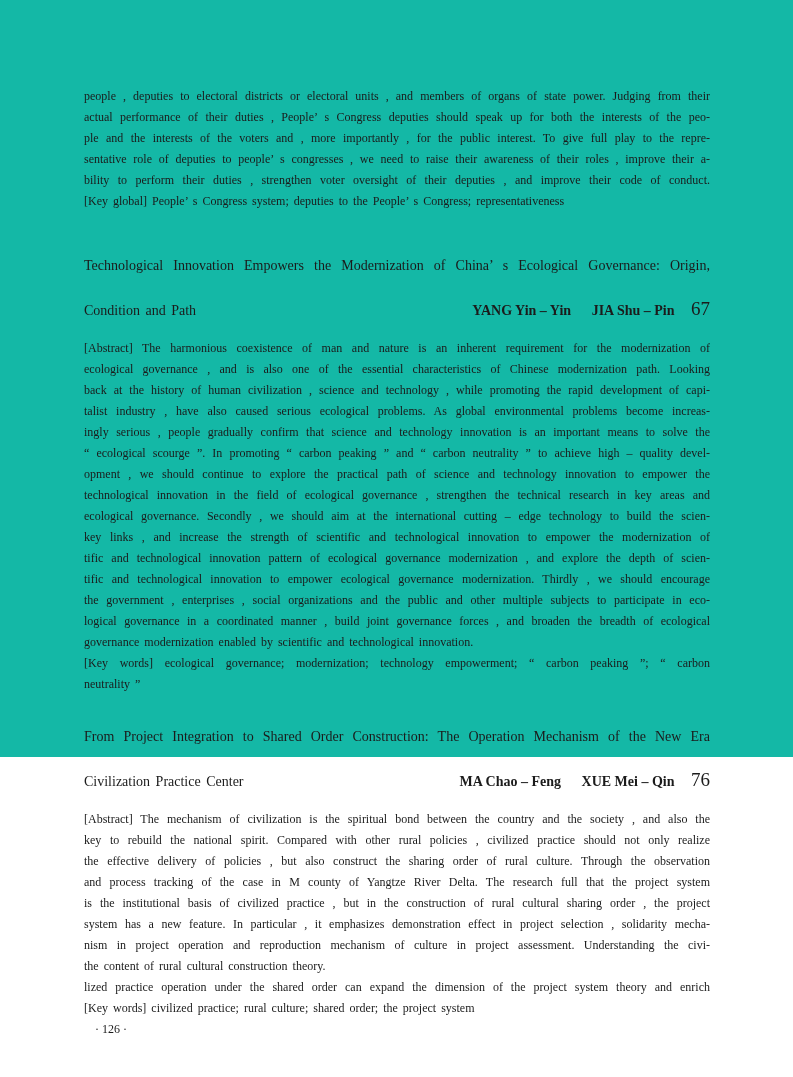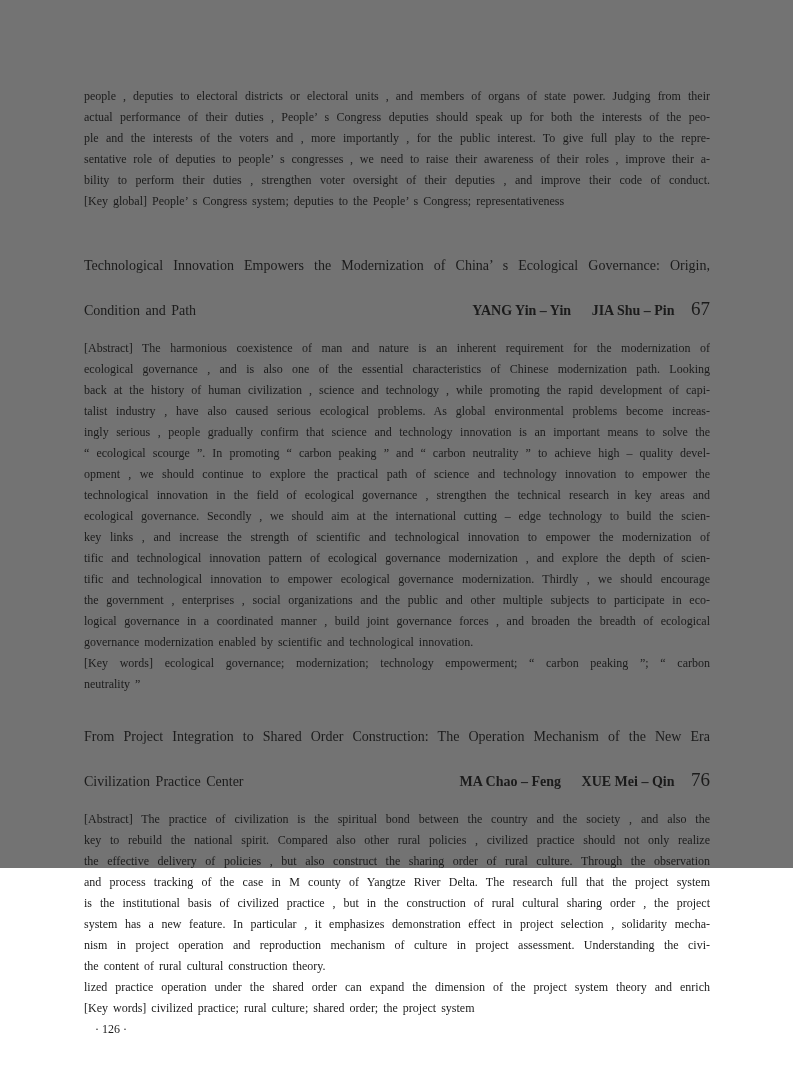--- a/index.html
+++ b/index.html
@@ -4,23 +4,23 @@
 <style>
   html, body { margin: 0; padding: 0; }
   body {
     width: 793px; height: 1077px;
     background: #ffffff;
     color: #1b1b1b;
     font-family: "Liberation Serif", "DejaVu Serif", serif;
   }
   .page {
     box-sizing: border-box;
-    width: 793px; height: 868px;
+    width: 793px; height: 757px;
     padding: 86px 83px 0 84px;
-    background: #737373;
+    background: #14b8a6;
   }
   .body-text { font-size: 12px; line-height: 21px; }
   .ln {
     text-align: justify;
     text-align-last: left;
     word-spacing: 2px;
   }
   .ln.just { text-align-last: justify; }
   .cont-block { margin-bottom: 40px; }
   .title-line1 {
@@ -98,22 +98,22 @@
     <div class="title-line1 ln just">From Project Integration to Shared Order Construction: The Operation Mechanism of the New Era</div>
     <div class="title-row">
       <span class="title-line2">Civilization Practice Center</span>
       <span class="authors">
         <span class="author">MA Chao – Feng</span>
         <span class="author">XUE Mei – Qin</span>
         <span class="article-pageno">76</span>
       </span>
     </div>
     <div class="body-text">
-        <div class="ln just">[Abstract] The practice of civilization is the spiritual bond between the country and the society , and also the</div>
-        <div class="ln just">key to rebuild the national spirit. Compared also other rural policies , civilized practice should not only realize</div>
+        <div class="ln just">[Abstract] The mechanism of civilization is the spiritual bond between the country and the society , and also the</div>
+        <div class="ln just">key to rebuild the national spirit. Compared with other rural policies , civilized practice should not only realize</div>
         <div class="ln just">the effective delivery of policies , but also construct the sharing order of rural culture. Through the observation</div>
         <div class="ln just">and process tracking of the case in M county of Yangtze River Delta. The research full that the project system</div>
         <div class="ln just">is the institutional basis of civilized practice , but in the construction of rural cultural sharing order , the project</div>
         <div class="ln just">system has a new feature. In particular , it emphasizes demonstration effect in project selection , solidarity mecha-</div>
         <div class="ln just">nism in project operation and reproduction mechanism of culture in project assessment. Understanding the civi-</div>
         <div class="ln">the content of rural cultural construction theory.</div>
         <div class="ln just">lized practice operation under the shared order can expand the dimension of the project system theory and enrich</div>
       </div>
     <div class="body-text">
         <div class="ln">[Key words] civilized practice; rural culture; shared order; the project system</div>

